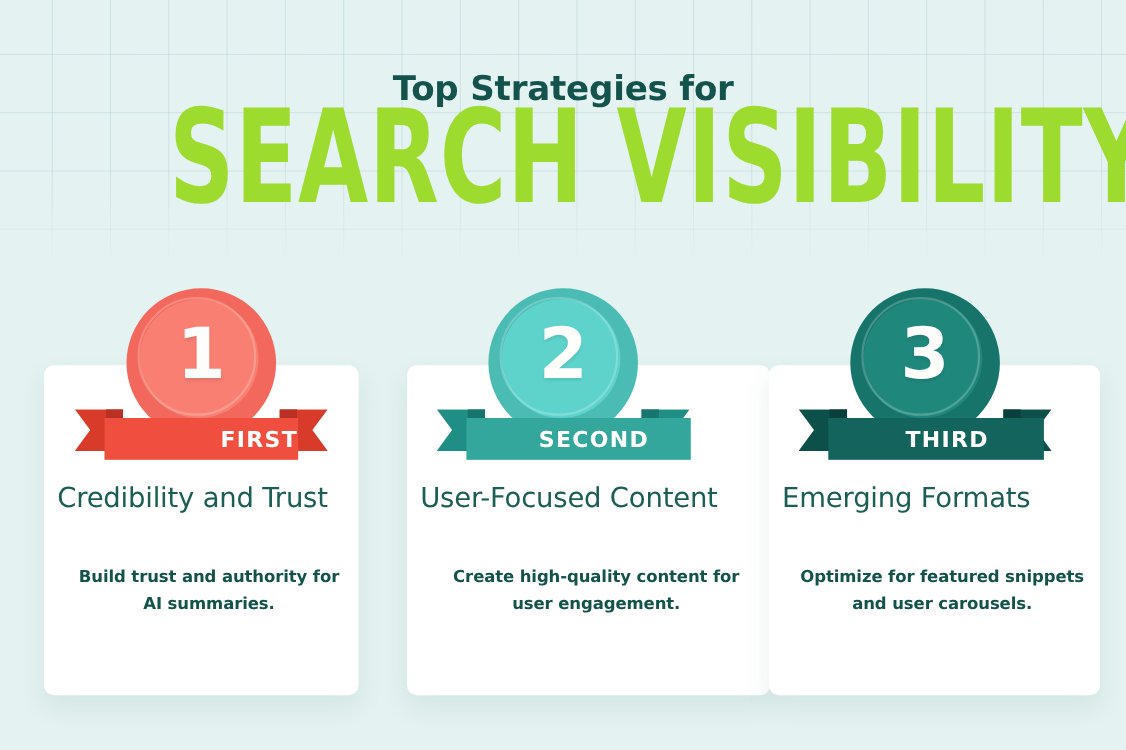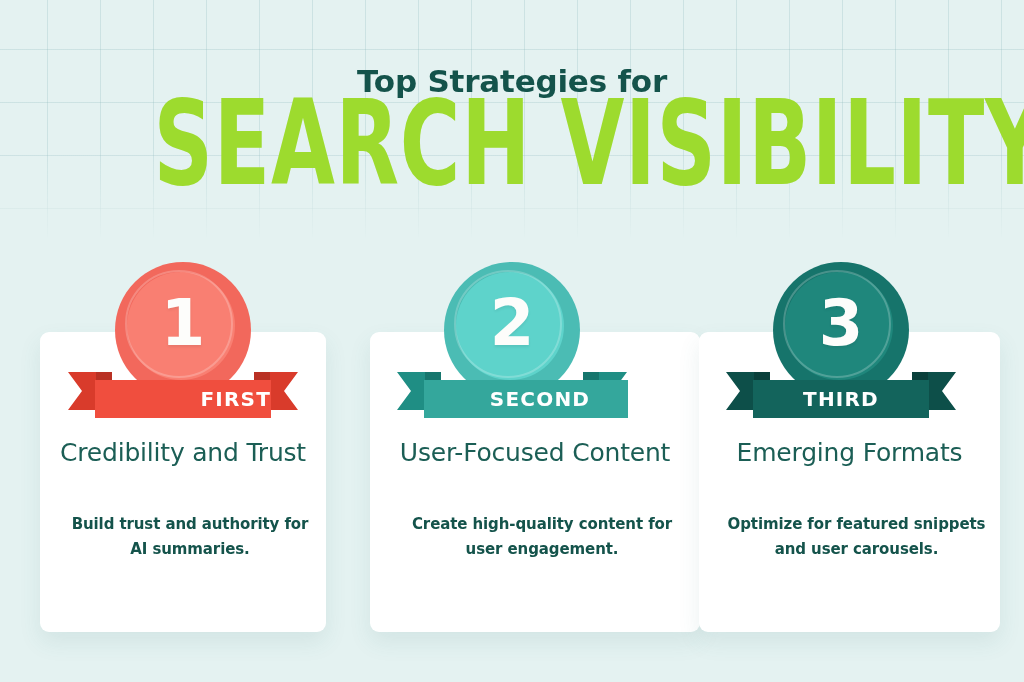--- a/index.html
+++ b/index.html
@@ -86,21 +86,20 @@
   }
   .card.c1 { left: 40px; }
   .card.c2 { left: 370px; padding-left: 44px; }
   .card.c3 { left: 699px; padding-left: 15px; }
 
   .card-heading {
     position: absolute;
     left: 12px;
     right: 12px;
     top: 104px;
-    text-align: center;
     font-family: "DejaVu Sans", sans-serif;
     font-size: 25px;
     font-weight: normal;
     color: #1b5e55;
     line-height: 1.32;
     letter-spacing: -0.2px;
   }
   .card-body {
     position: absolute;
     left: 26px;
@@ -284,19 +283,19 @@
     <div class="coin" style="background: rgb(22, 116, 107);">
       <div class="coin-inner" style="background: rgb(31, 135, 124);"></div>
       <div class="coin-ring"></div>
       <div class="coin-num">3</div>
     </div>
     <div class="ribbon">
       <div class="tail left" style="background: rgb(13, 79, 73);"></div>
       <div class="tail right" style="background: rgb(13, 79, 73);"></div>
       <div class="fold left" style="background: rgb(10, 64, 59);"></div>
       <div class="fold right" style="background: rgb(10, 64, 59);"></div>
-      <div class="band" style="background: rgb(19, 100, 92);">
+      <div class="band" style="background: rgb(19, 100, 92); padding-left: 20px;">
         <span class="band-label">THIRD</span>
       </div>
     </div>
   </div>
 
 </div>
 
 </body></html>

